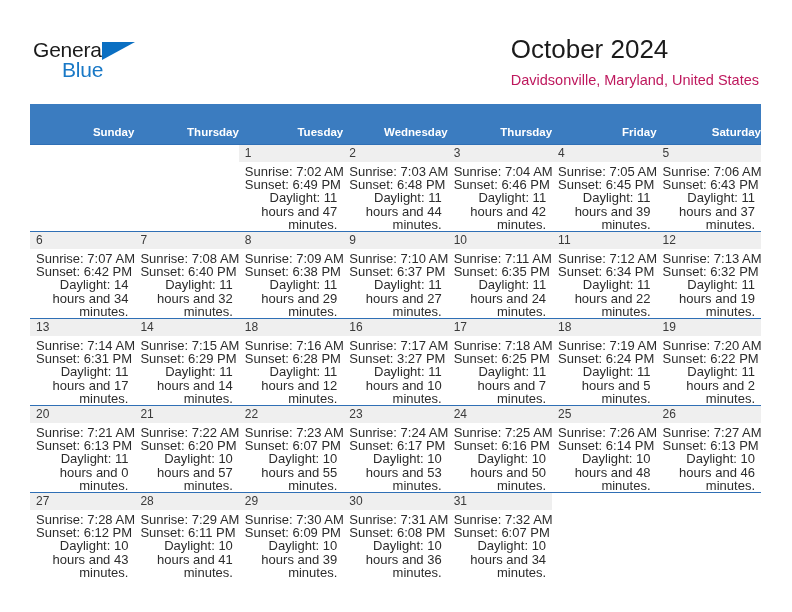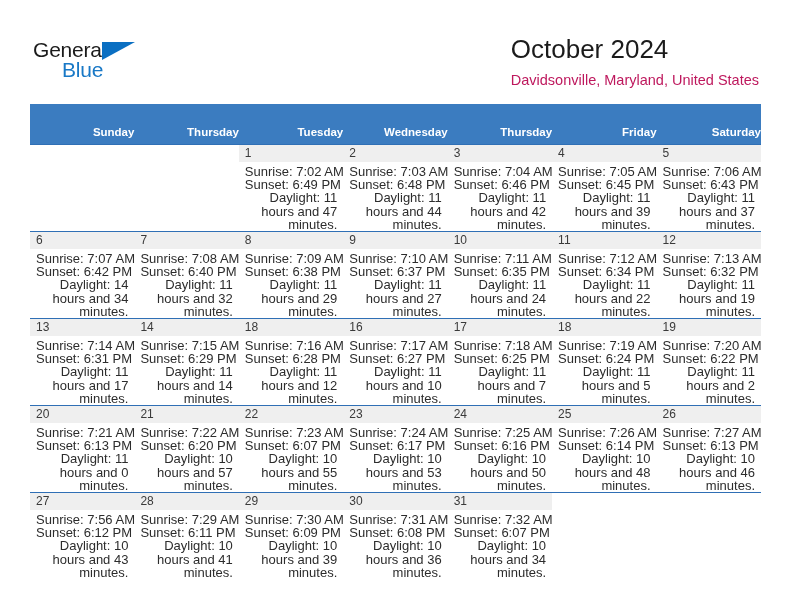--- a/index.html
+++ b/index.html
@@ -299,21 +299,21 @@
             <div class="details">
               <div>Sunrise: 7:16 AM</div>
               <div>Sunset: 6:28 PM</div>
               <div class="wrap">Daylight: 11 hours and 12 minutes.</div>
             </div>
           </td>
           <td class="filled">
             <div class="daynum">16</div>
             <div class="details">
               <div>Sunrise: 7:17 AM</div>
-              <div>Sunset: 6:27 PM</div>
+              <div>Sunset: 3:27 PM</div>
               <div class="wrap">Daylight: 11 hours and 10 minutes.</div>
             </div>
           </td>
           <td class="filled">
             <div class="daynum">17</div>
             <div class="details">
               <div>Sunrise: 7:18 AM</div>
               <div>Sunset: 6:25 PM</div>
               <div class="wrap">Daylight: 11 hours and 7 minutes.</div>
             </div>
@@ -390,21 +390,21 @@
               <div>Sunrise: 7:27 AM</div>
               <div>Sunset: 6:13 PM</div>
               <div class="wrap">Daylight: 10 hours and 46 minutes.</div>
             </div>
           </td>
         </tr>
         <tr class="week">
           <td class="filled">
             <div class="daynum">27</div>
             <div class="details">
-              <div>Sunrise: 7:56 AM</div>
+              <div>Sunrise: 7:28 AM</div>
               <div>Sunset: 6:12 PM</div>
               <div class="wrap">Daylight: 10 hours and 43 minutes.</div>
             </div>
           </td>
           <td class="filled">
             <div class="daynum">28</div>
             <div class="details">
               <div>Sunrise: 7:29 AM</div>
               <div>Sunset: 6:11 PM</div>
               <div class="wrap">Daylight: 10 hours and 41 minutes.</div>

